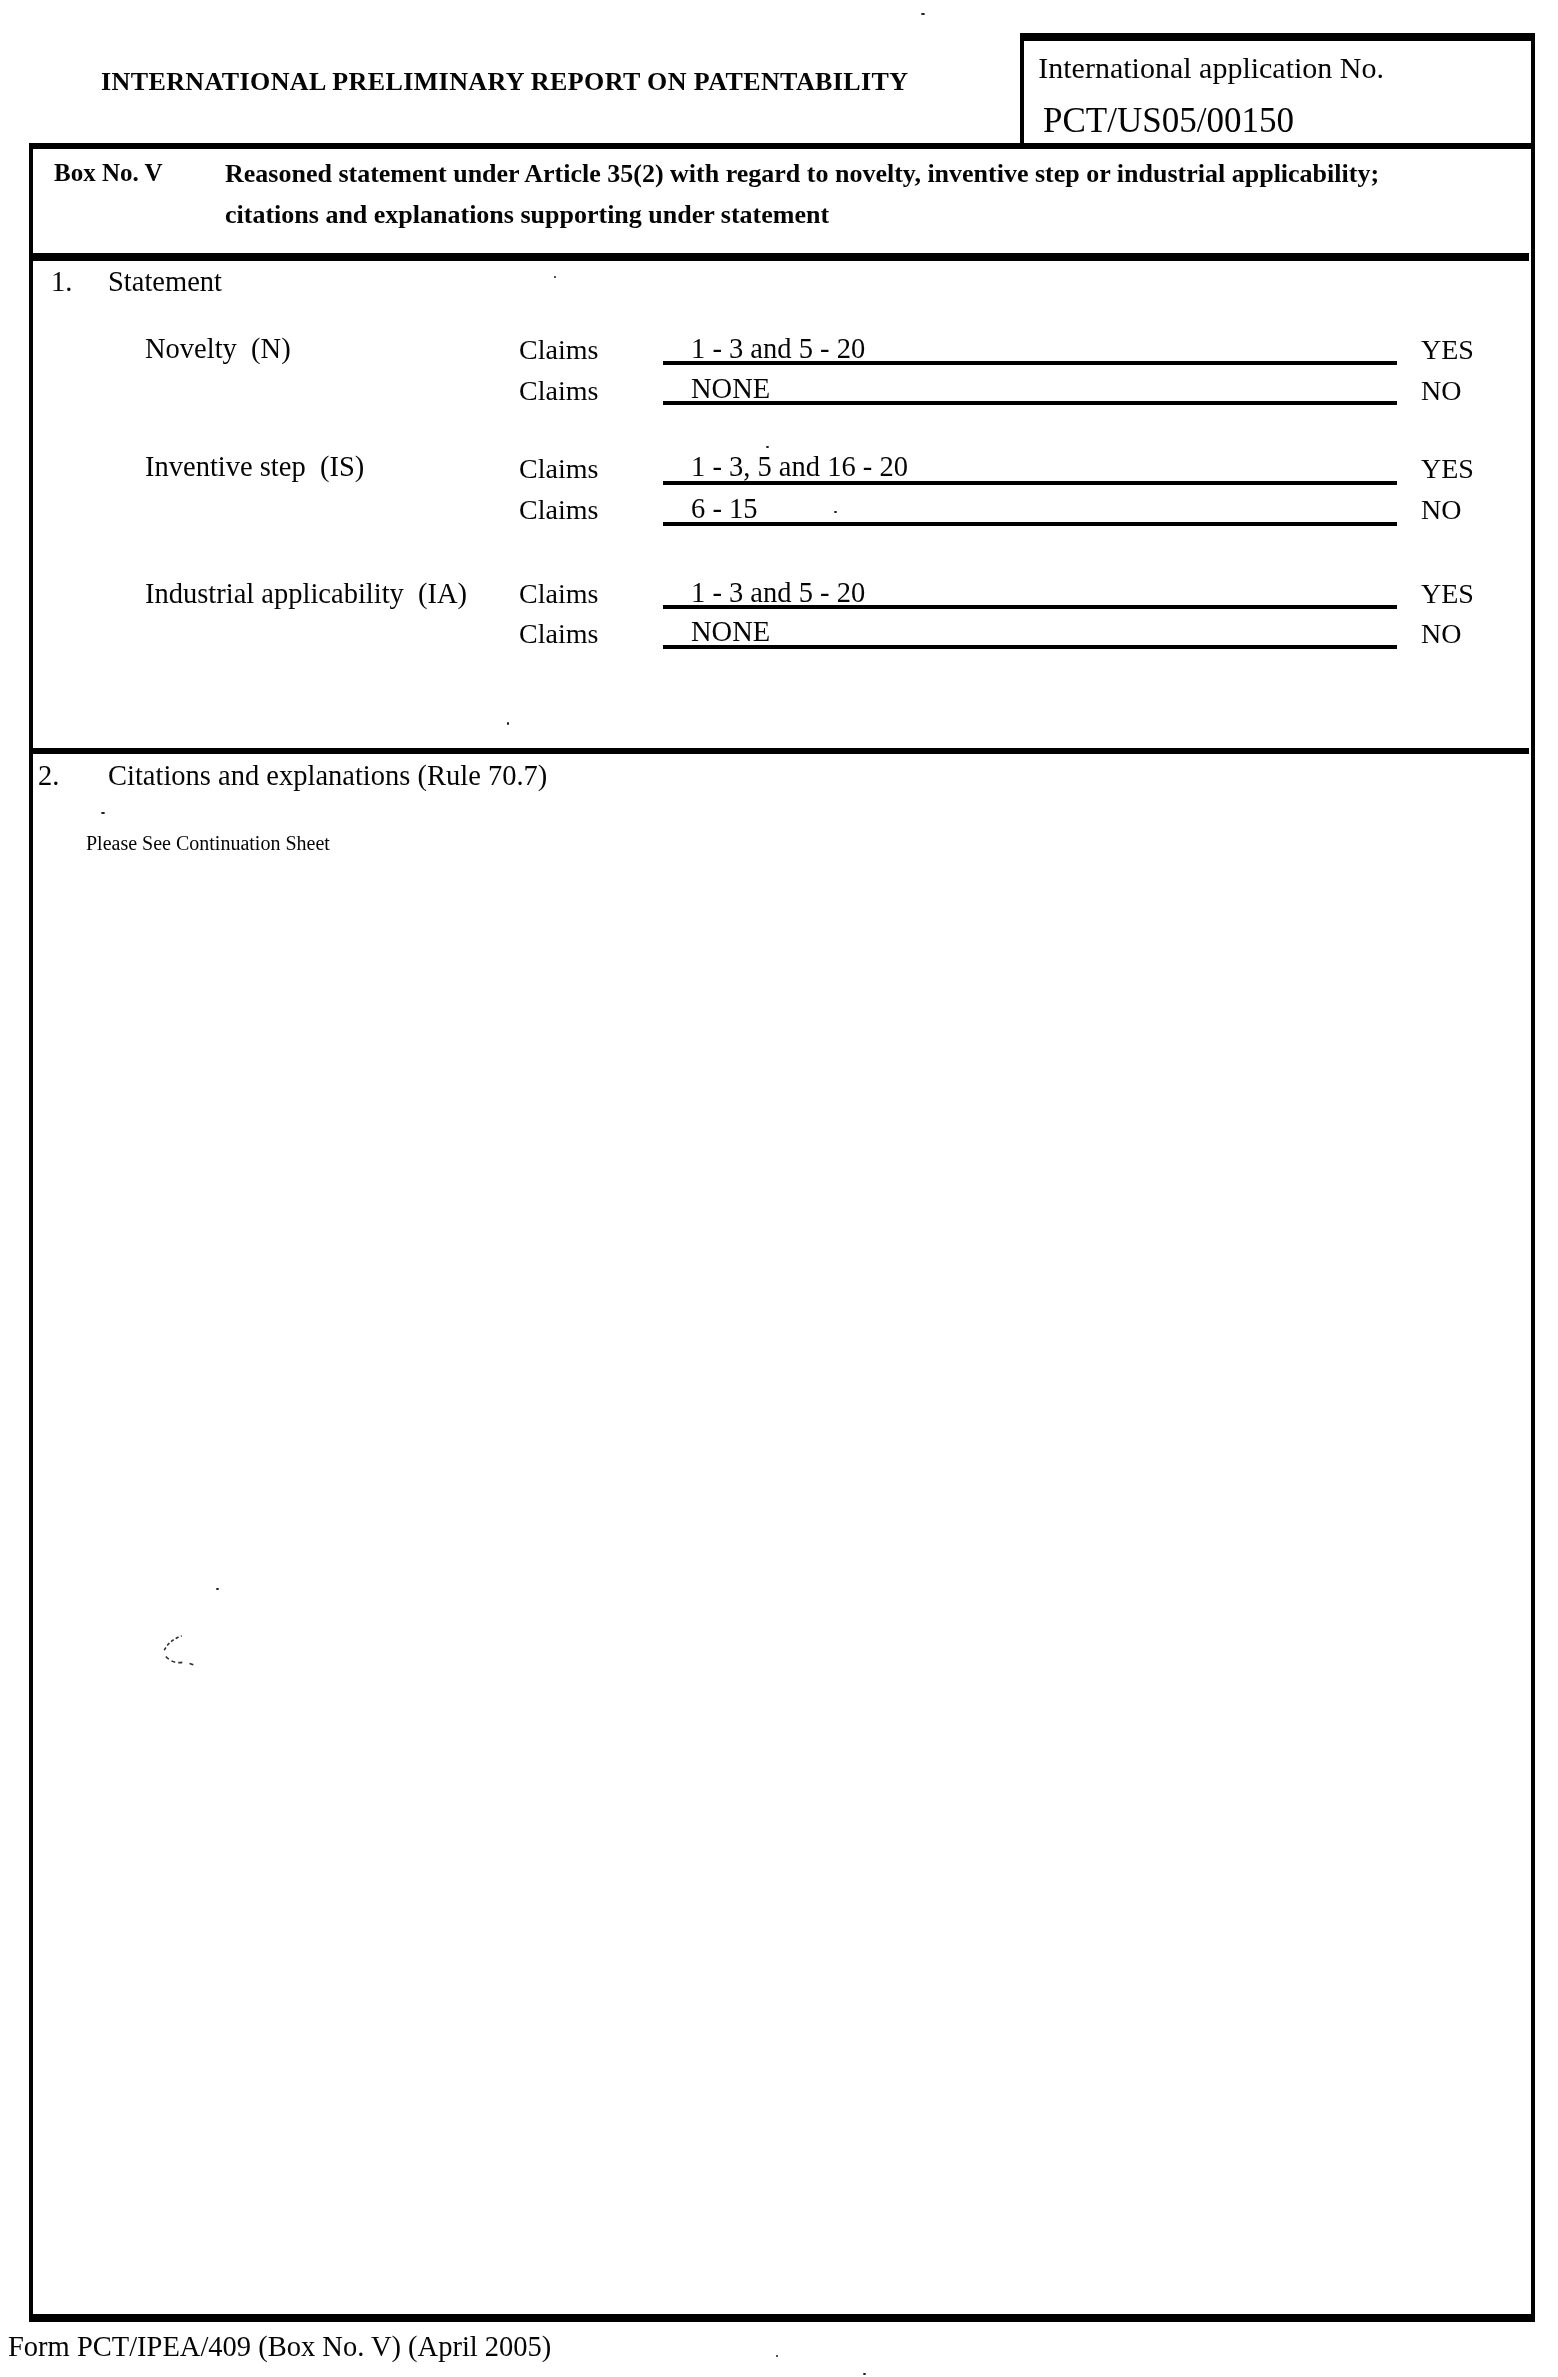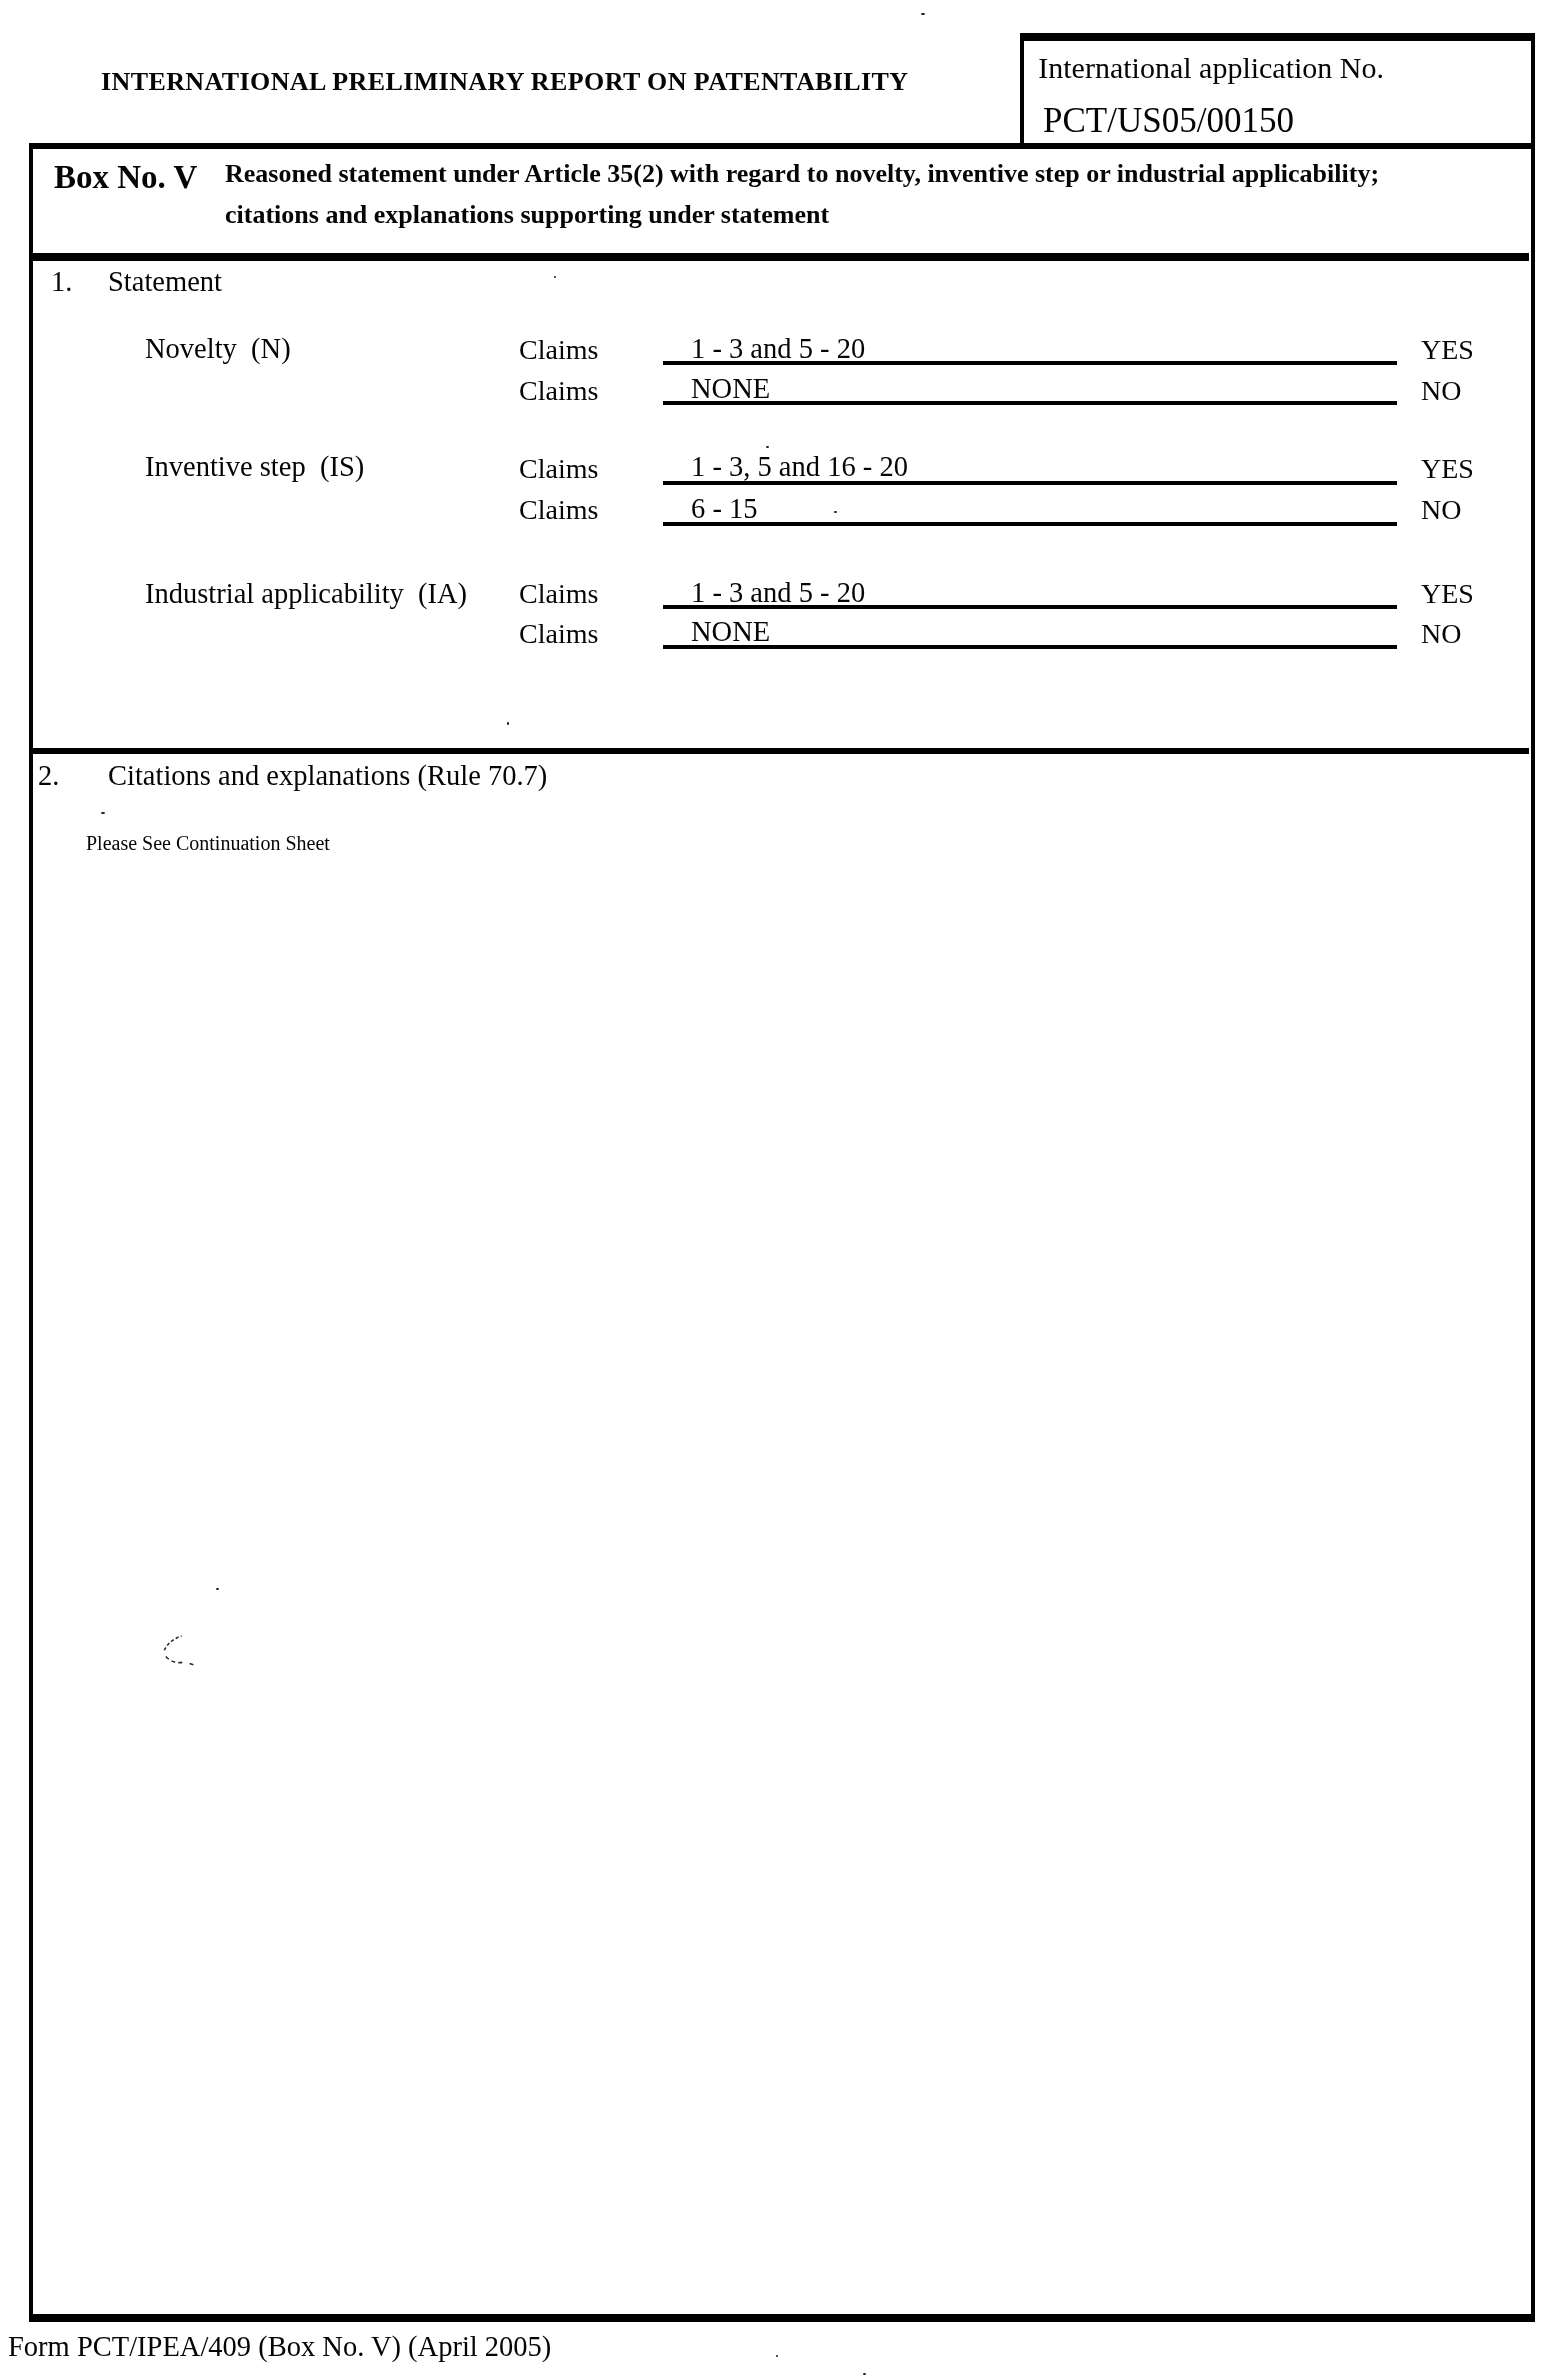--- a/index.html
+++ b/index.html
@@ -12,21 +12,21 @@
     overflow:hidden;
   }
   .abs{position:absolute;}
   
   .page-title{left:101px;top:67px;font-size:26px;font-weight:bold;letter-spacing:0.4px;white-space:nowrap;}
   .app-box{left:1020px;top:33px;width:515px;height:116px;border:4px solid #000;border-top-width:8.7px;box-sizing:border-box;}
   .app-label{left:14.3px;top:9.5px;font-size:30px;white-space:nowrap;}
   .app-value{left:19px;top:60px;font-size:35px;white-space:nowrap;}
   
   .main-box{left:28.5px;top:143px;width:1506px;height:2179px;border:4.8px solid #000;border-top-width:6.3px;border-bottom-width:8px;box-sizing:border-box;}
-  .boxv-label{left:54px;top:159px;font-size:33px;font-weight:bold;white-space:nowrap;}
+  .boxv-label{left:54px;top:159px;font-size:25px;font-weight:bold;white-space:nowrap;}
   .boxv-line{font-size:26px;font-weight:bold;white-space:nowrap;left:225px;}
   .boxv-line1{top:159px;}
   .boxv-line2{top:200px;}
   .hline{background:#000;}
   .divider1{left:33px;top:253px;width:1496px;height:8px;}
   .divider2{left:33px;top:748px;width:1496px;height:6.3px;}
   
   .t{font-size:28.5px;line-height:33px;white-space:pre;}
   .sec-num1{left:51px;top:265px;}
   .sec-head1{left:108px;top:265px;}

